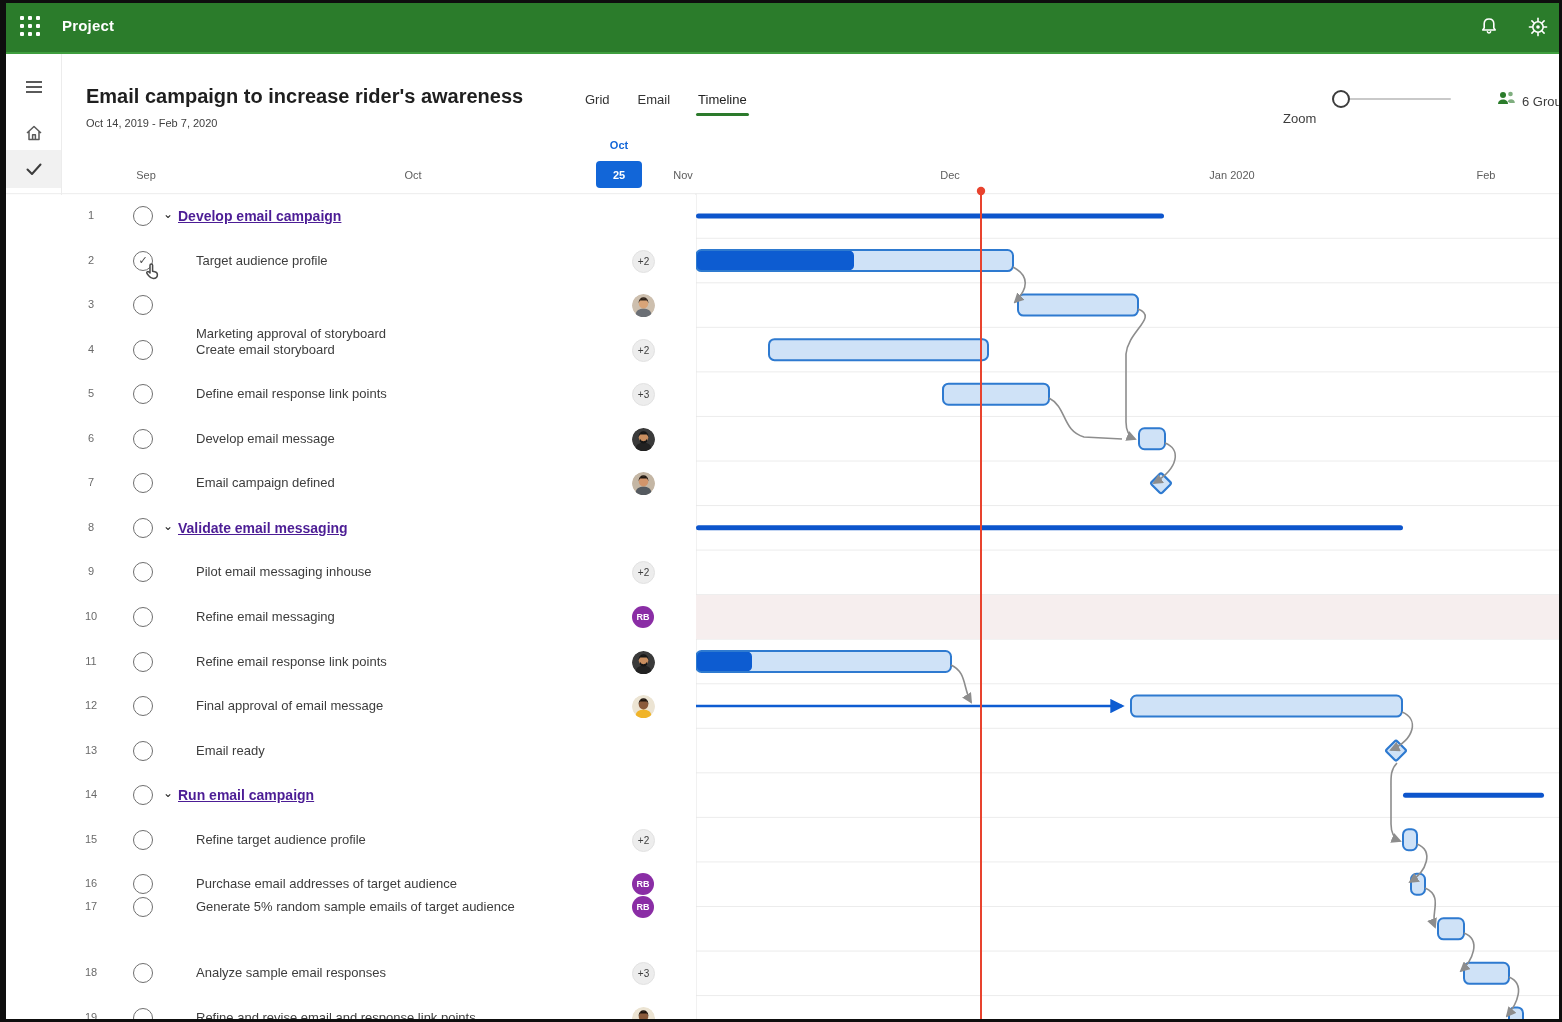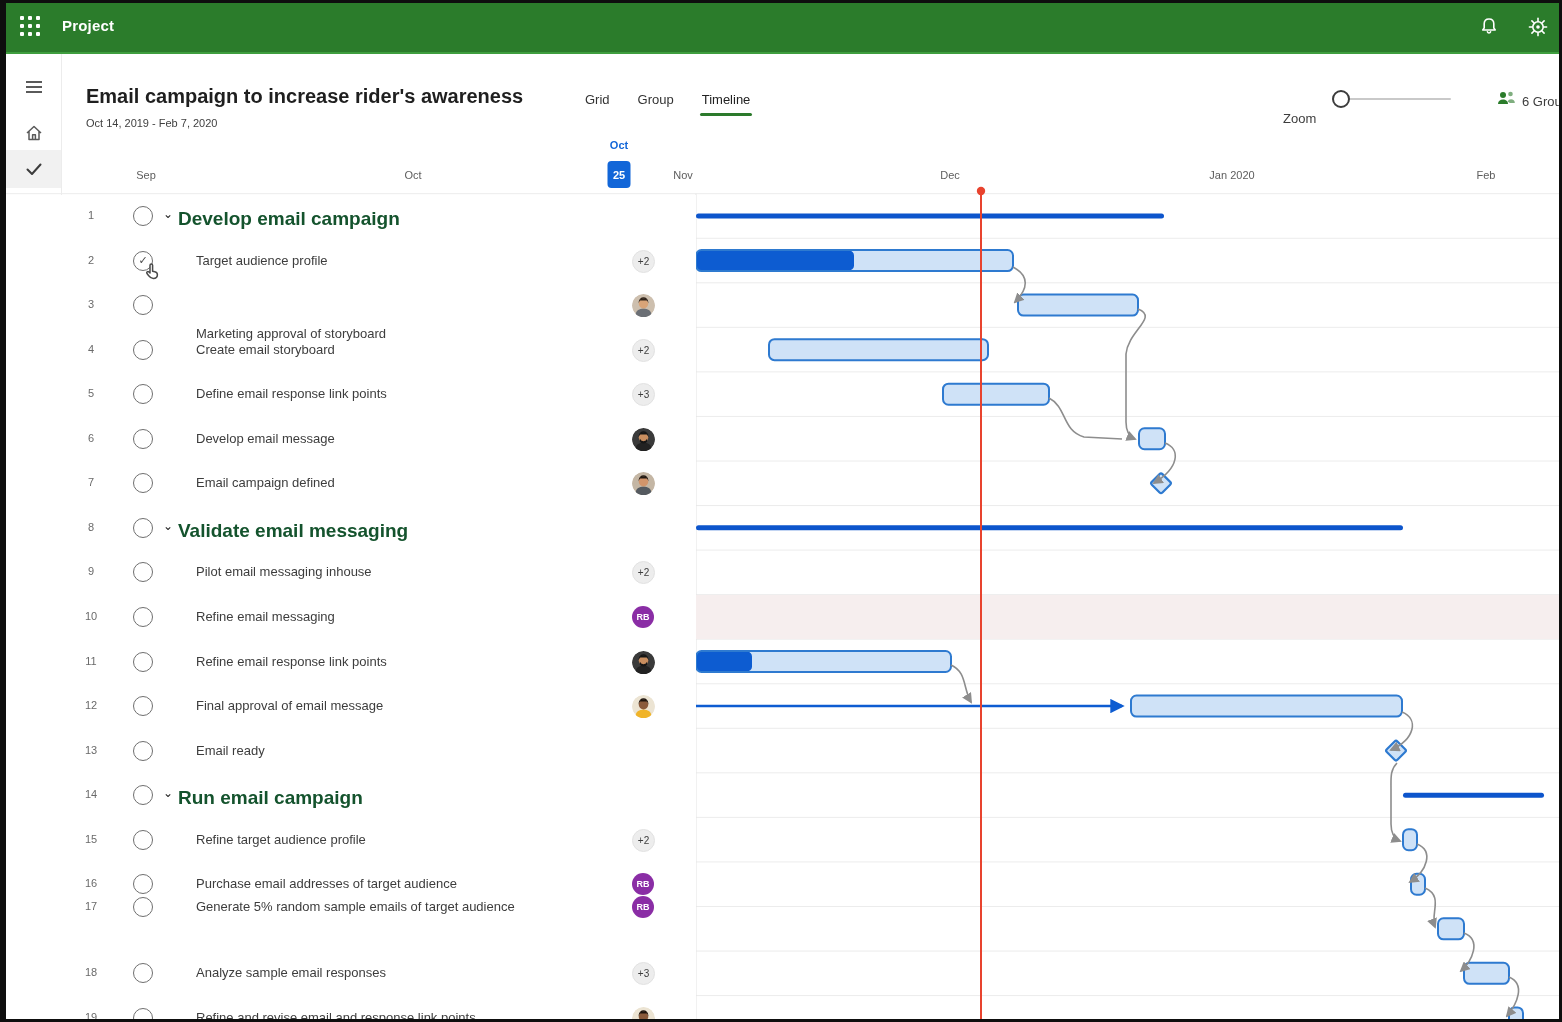--- a/index.html
+++ b/index.html
@@ -23,31 +23,31 @@
   .tab{font-size:13px;color:#333;cursor:pointer;padding-bottom:9px;position:relative;}
   .tab.active{color:#222;}
   .tab.active:after{content:"";position:absolute;left:-2px;right:-2px;bottom:0;height:3px;background:#2c7a2c;border-radius:2px;}
   .zoomlbl{position:absolute;left:1277px;top:88px;font-size:13px;color:#3d3d3d;margin-top:20px;}
   .slider-track{position:absolute;left:1337px;top:95px;width:108px;height:2px;background:#c9c9c9;border-radius:1px;cursor:pointer;}
   .slider-handle{position:absolute;left:1326px;top:87px;width:14px;height:14px;border:2.5px solid #3c3c3c;border-radius:50%;background:#fff;cursor:grab;}
   .grouplbl{position:absolute;left:1516px;top:91px;font-size:13px;color:#3d3d3d;white-space:nowrap;}
   
   .month{position:absolute;top:166px;font-size:11px;color:#5d5d5d;transform:translateX(-50%);}
   .today-month{position:absolute;top:136px;font-size:11px;font-weight:700;color:#1266d8;transform:translateX(-50%);}
-  .today-badge{position:absolute;top:158px;width:23px;height:27px;background:#1266d8;border-radius:4px;
+  .today-badge{position:absolute;top:158px;width:46px;height:27px;background:#1266d8;border-radius:4px;
                color:#fff;font-size:11px;font-weight:700;display:flex;align-items:center;justify-content:center;transform:translateX(-50%);cursor:pointer;}
   
   .panel{position:absolute;left:0;top:192px;width:690px;height:824px;background:#fff;}
   .trow{position:absolute;left:0;width:690px;height:45px;cursor:pointer;}
   .tnum{position:absolute;left:72px;top:15px;width:26px;text-align:center;font-size:11px;color:#6a6a6a;}
   .tcheck{position:absolute;left:127px;top:12px;width:18px;height:18px;border:1.5px solid #6f6f6f;border-radius:50%;background:#fff;
           display:flex;align-items:center;justify-content:center;font-size:11px;color:#4a4a4a;cursor:pointer;}
   .tchev{position:absolute;left:157px;top:13px;font-size:12px;color:#222;}
   .tname{position:absolute;top:14px;font-size:13px;color:#3d3d3d;white-space:nowrap;}
-  .tname.sum{font-weight:700;color:#14532d;font-size:19px;}
+  .tname.sum{font-weight:700;color:#4c1d95;font-size:14px;text-decoration:underline;}
   .chip{position:absolute;left:626px;top:11px;}
   .badge{width:21px;height:21px;border-radius:50%;background:#ededed;border:1px solid #e2e2e2;color:#3d3d3d;
          font-size:10px;display:flex;align-items:center;justify-content:center;}
   .initials{width:22px;height:22px;border-radius:50%;background:#8a2da5;color:#fff;font-size:9px;font-weight:700;
             display:flex;align-items:center;justify-content:center;}
   .gantt{position:absolute;left:0;top:183px;width:1562px;height:839px;}
   .cursor-hand{position:absolute;left:136px;top:260px;z-index:30;}
 </style>
 </head>
 <body>
@@ -113,21 +113,21 @@
       <svg width="20" height="20" viewBox="0 0 20 20">
             <path d="M3.5 10.5 L8 15 L16.5 5.5" fill="none" stroke="#3c3c3c" stroke-width="2" stroke-linecap="round" stroke-linejoin="round"></path>
           </svg>
     </div>
   </div>
 
   <div class="title">Email campaign to increase rider's awareness</div>
   <div class="subtitle">Oct 14, 2019 - Feb 7, 2020</div>
   <div class="tabs" id="tabs">
         <div class="tab">Grid</div>
-        <div class="tab">Group</div>
+        <div class="tab">Email</div>
         <div class="tab active">Timeline</div>
       </div>
   <div class="zoomlbl">Zoom</div>
   <div class="slider-track"></div>
   <div class="slider-handle"></div>
   <svg style="position:absolute;left:1489px;top:86px" width="22" height="20" viewBox="0 0 22 20">
         <g fill="#2b7c2b">
           <circle cx="8" cy="6" r="3"></circle>
           <path d="M3 15c0-3 2.2-4.6 5-4.6s5 1.6 5 4.6z"></path>
         </g>

